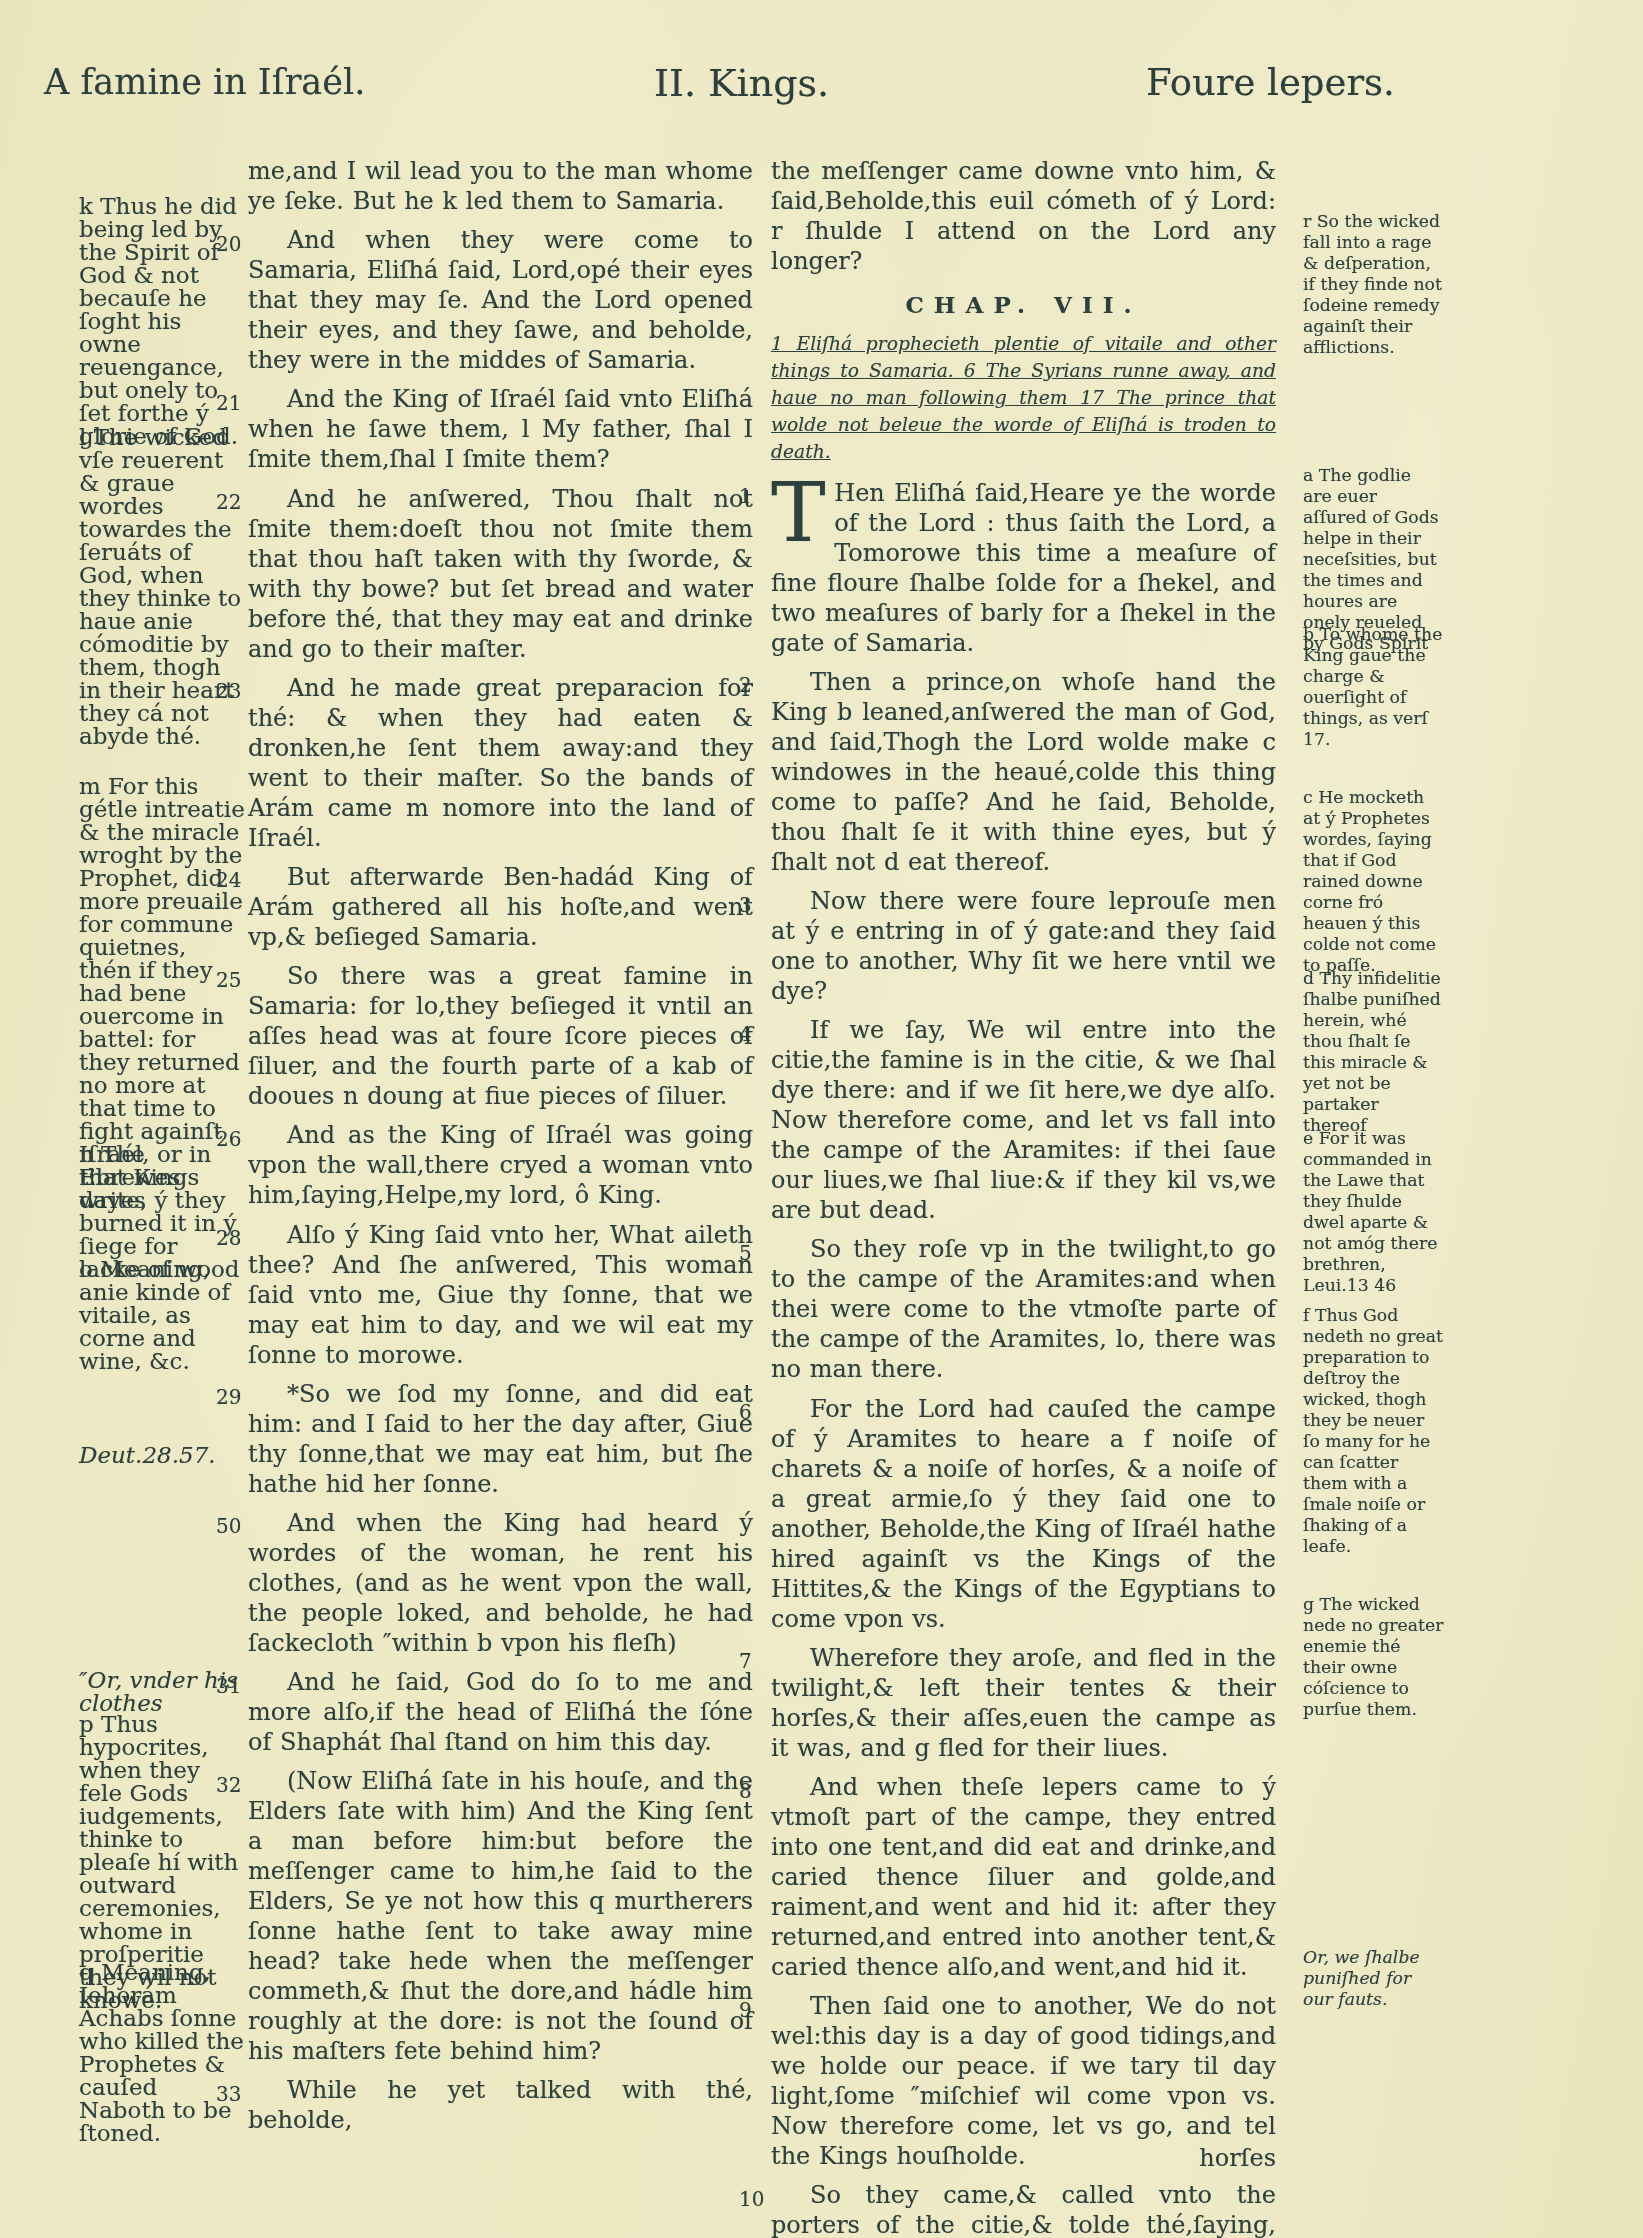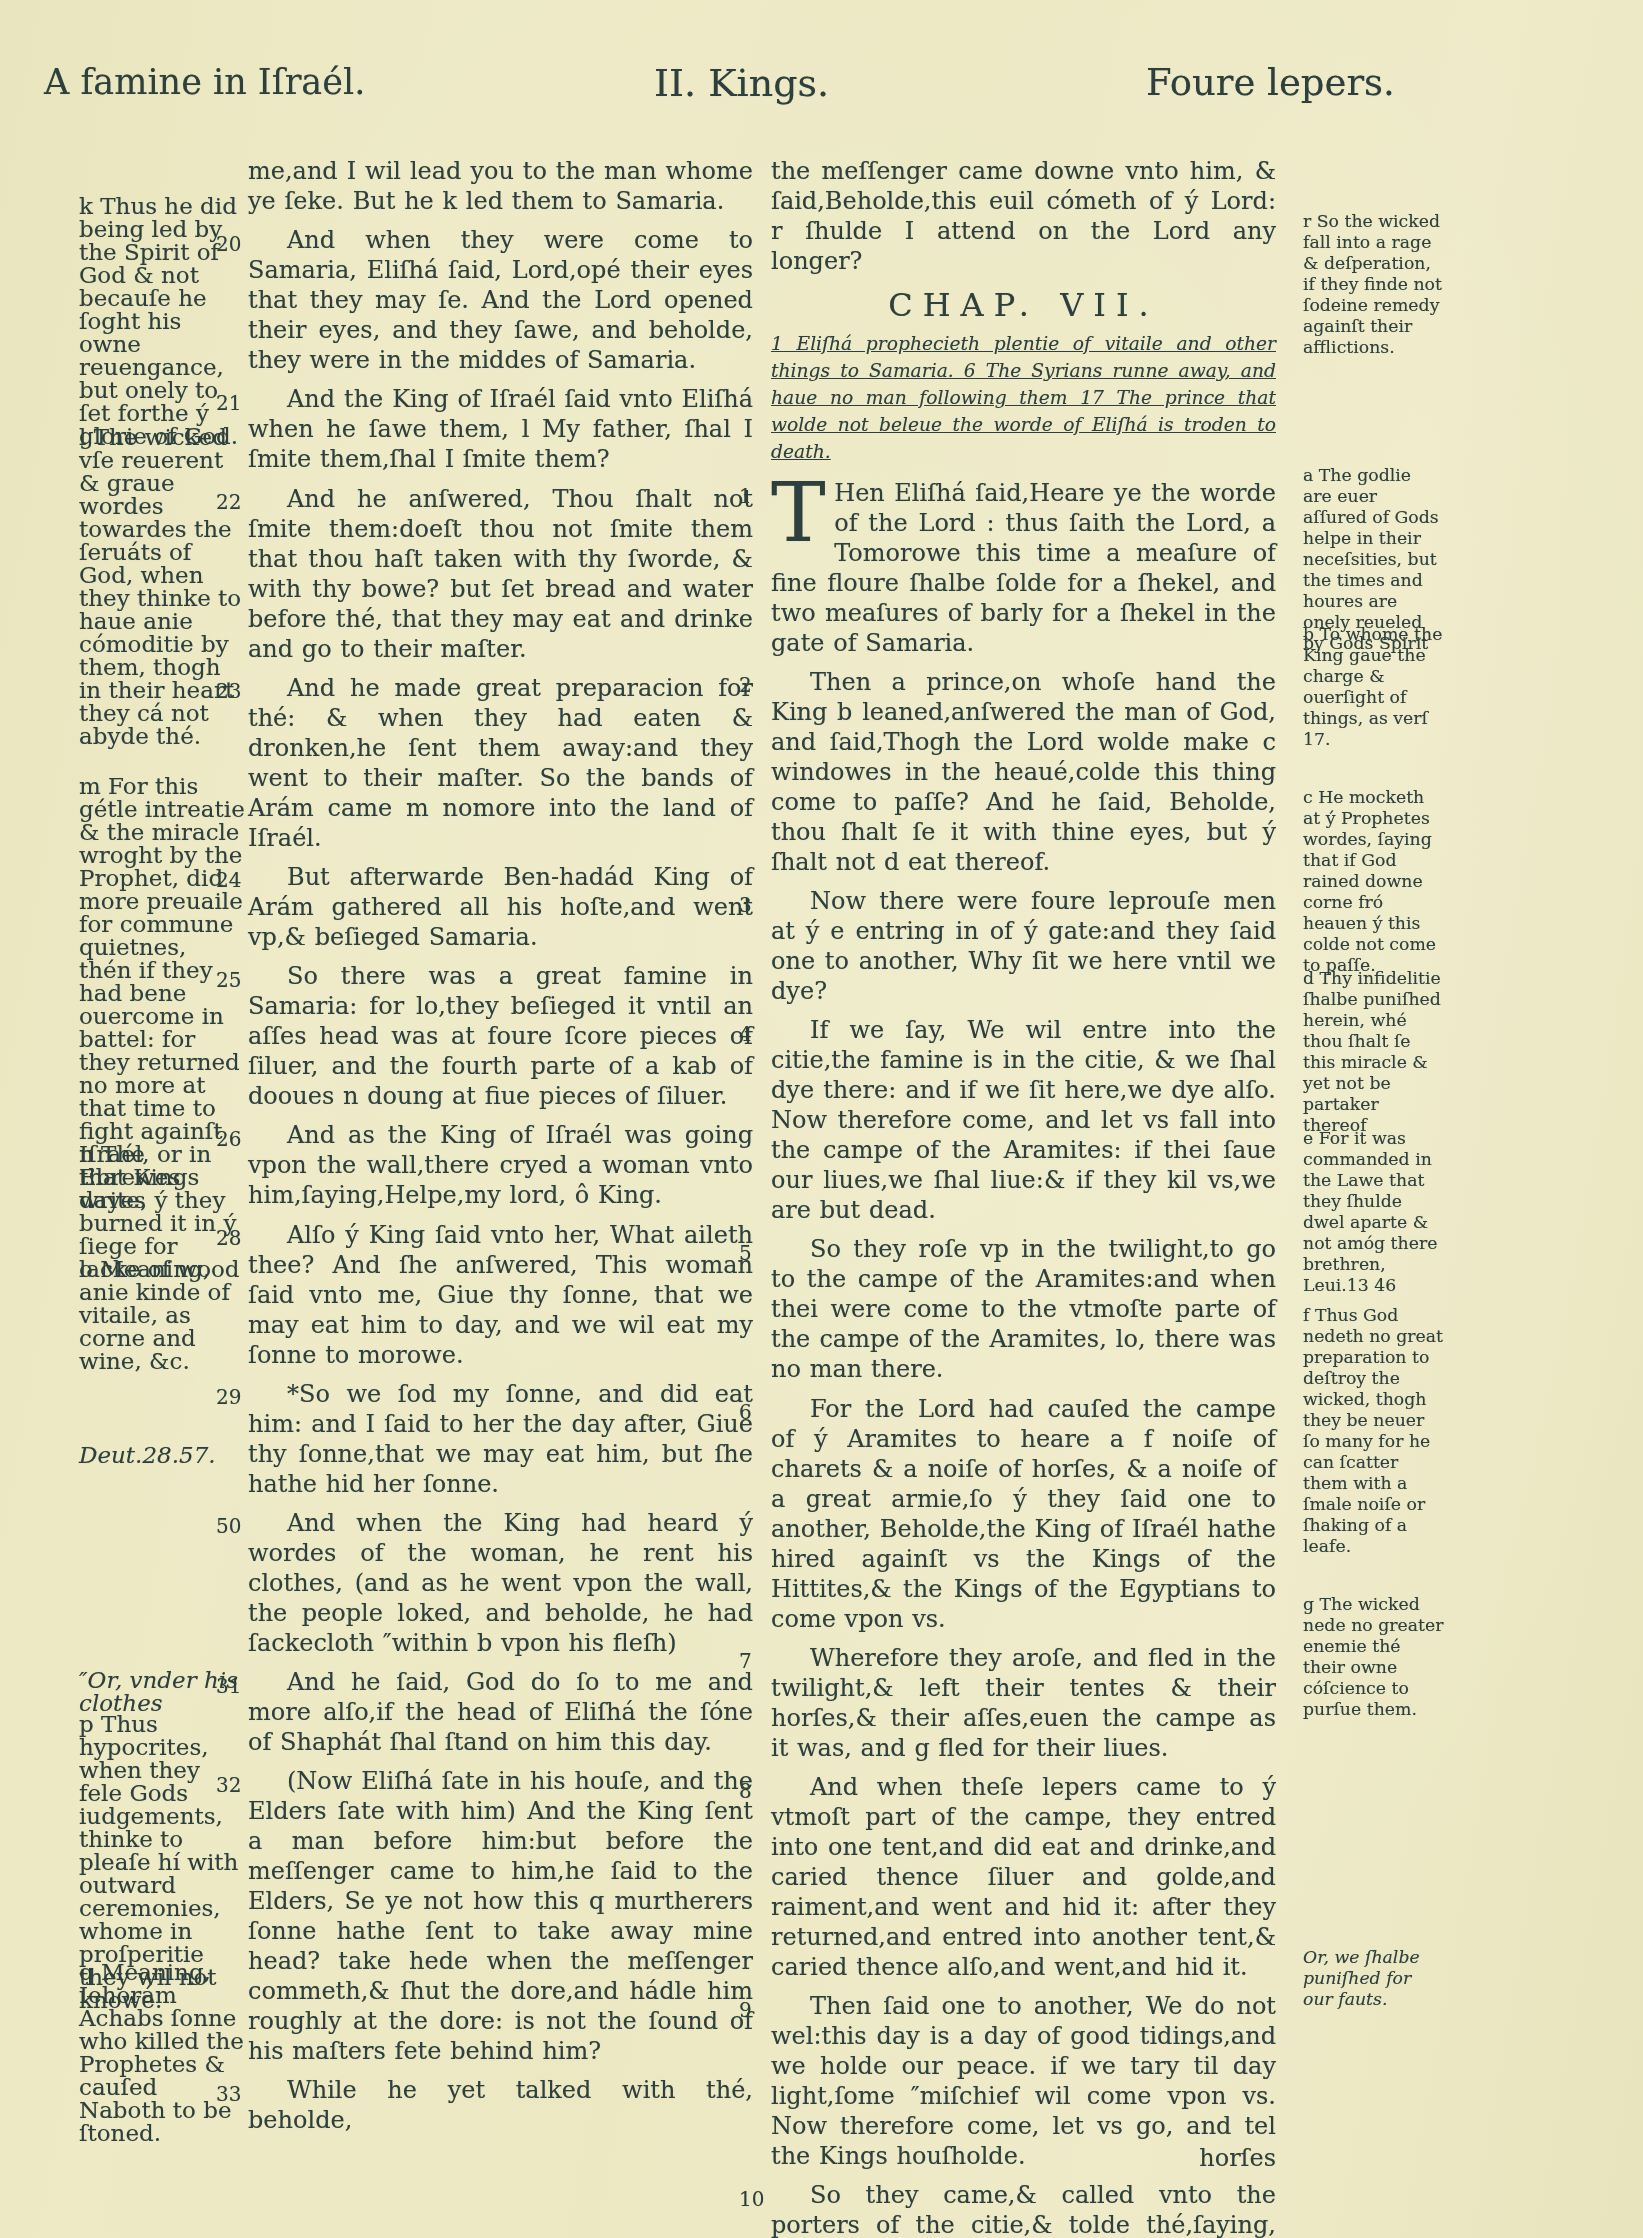--- a/index.html
+++ b/index.html
@@ -28,21 +28,21 @@
     font-size:24px; line-height:30px; text-align:justify;
     word-spacing:1.1px; text-shadow:0 0 0.7px rgba(46,64,61,0.4); }
   .col-left  { left:248px; }
   .col-right { left:771px; }
 
   .verse { position:relative; margin:0 0 9.2px 0; text-indent:39px; }
   .verse.cont { text-indent:0; margin-top:0; }
   .vnum { position:absolute; left:-32px; top:3.5px; width:31px;
     font-size:20px; text-indent:0; text-align:left; }
 
-  .chapter { margin:14px 0 10px 0; font-size:32px; font-weight:normal;
+  .chapter { margin:14px 0 10px 0; font-size:23px; font-weight:bold;
     text-align:center; letter-spacing:10px; text-indent:0; }
   .argument { margin:0 0 12.7px 0; font-style:italic; font-size:18.7px;
     line-height:27px; text-align:justify; text-indent:0;text-decoration:underline; }
 
   .dropcap { float:left; font-size:82px; line-height:62px;
     padding:4.2px 8.5px 0 0; }
   .has-dropcap { text-indent:0; }
 
   
   .note { position:absolute; text-align:left;

